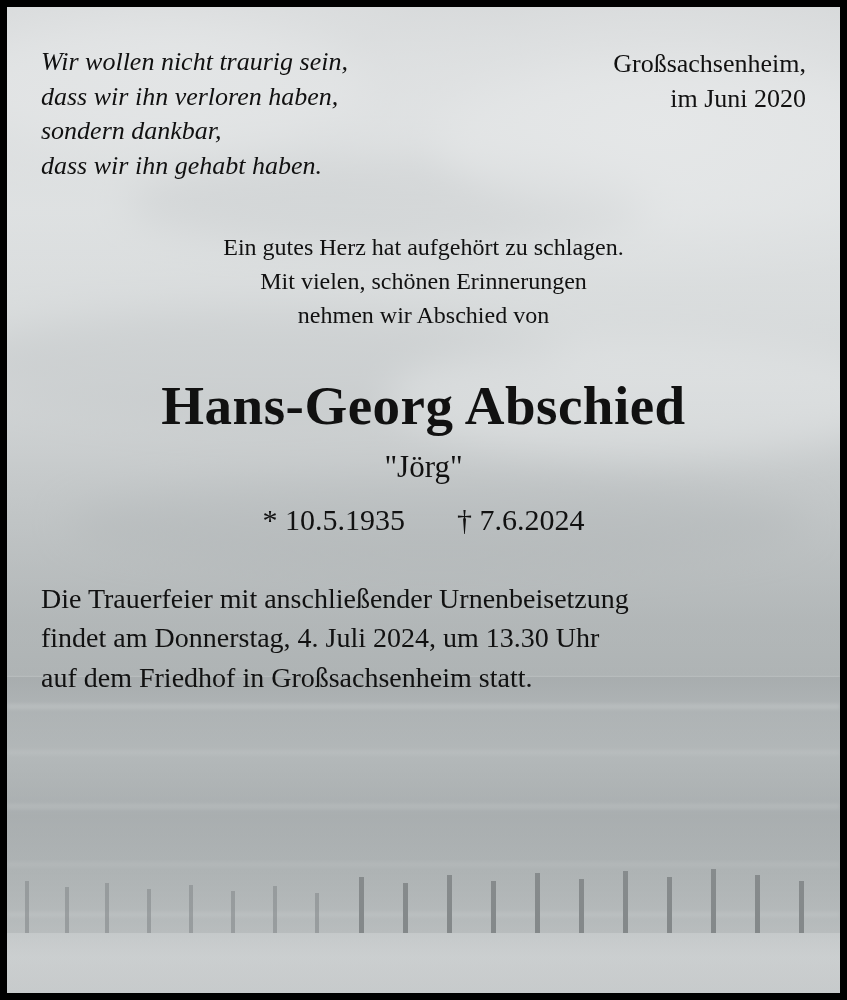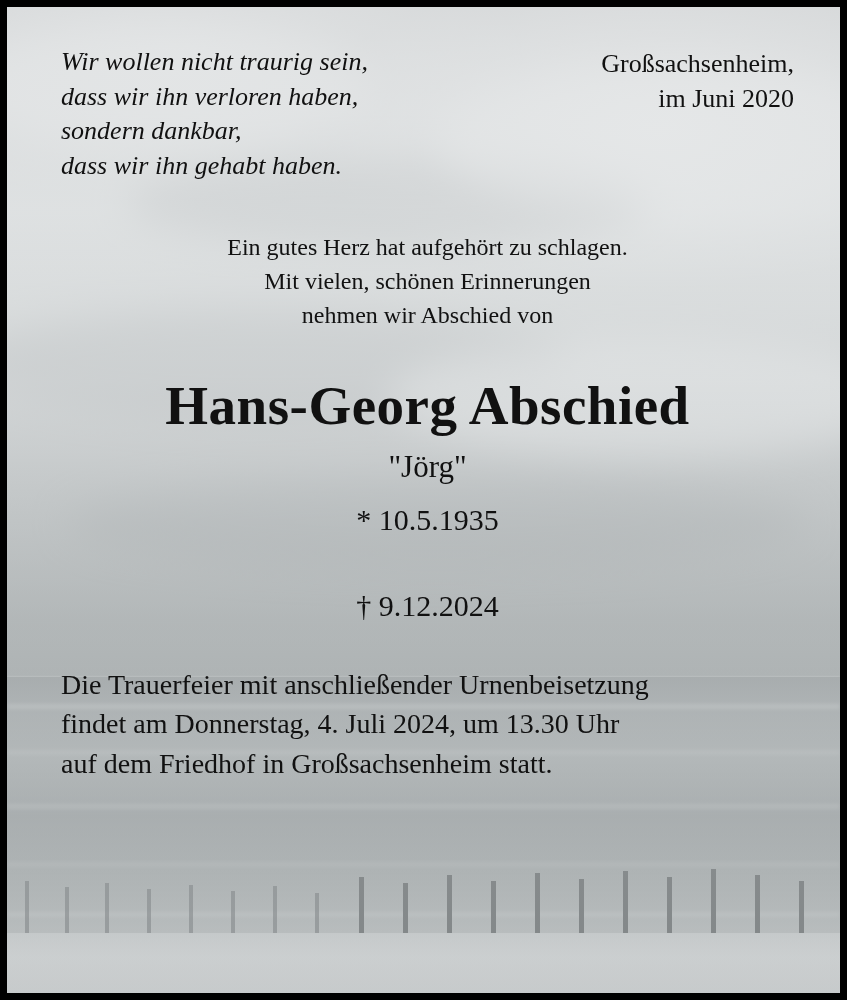--- a/index.html
+++ b/index.html
@@ -81,23 +81,22 @@
   
   .veil {
     position: absolute;
     inset: 0;
     background: linear-gradient(180deg, rgba(226,228,229,0.80) 0%, rgba(222,225,226,0.74) 38%, rgba(205,209,210,0.55) 62%, rgba(196,200,201,0.45) 100%);
     z-index: 1;
   }
   .content {
     position: relative;
     z-index: 2;
-    padding: 38px 46px 0 34px;
+    padding: 38px 34px 0 34px;
     color: #111111;
-    margin-left: 20px;
   }
   .top-row {
     display: flex;
     justify-content: space-between;
     align-items: flex-start;
   }
   .verse {
     font-style: italic;
     font-size: 26px;
     line-height: 1.33;
@@ -131,21 +130,20 @@
     text-align: center;
     font-size: 31px;
   }
   .dates {
     margin-top: 18px;
     text-align: center;
     font-size: 30px;
     display: flex;
     justify-content: center;
     gap: 52px;
-    flex-direction: column;
   }
   .dates span {
     white-space: nowrap;
   }
   .family {
     margin-top: 52px;
     text-align: center;
     font-size: 28px;
     line-height: 1.42;
     white-space: pre-line;
@@ -218,21 +216,21 @@
     <div class="intro">Ein gutes Herz hat aufgehört zu schlagen.
 Mit vielen, schönen Erinnerungen
 nehmen wir Abschied von</div>
 
     <div class="name">Hans-Georg Abschied</div>
 
     <div class="nickname">"Jörg"</div>
 
     <div class="dates">
       <span>* 10.5.1935</span>
-      <span>† 9.12.2024</span>
+      <span>† 7.6.2024</span>
     </div>
 
 
     <div class="service">Die Trauerfeier mit anschließender Urnenbeisetzung
 findet am Donnerstag, 4. Juli 2024, um 13.30 Uhr
 auf dem Friedhof in Großsachsenheim statt.</div>
 
   </div>
 </div>
 

